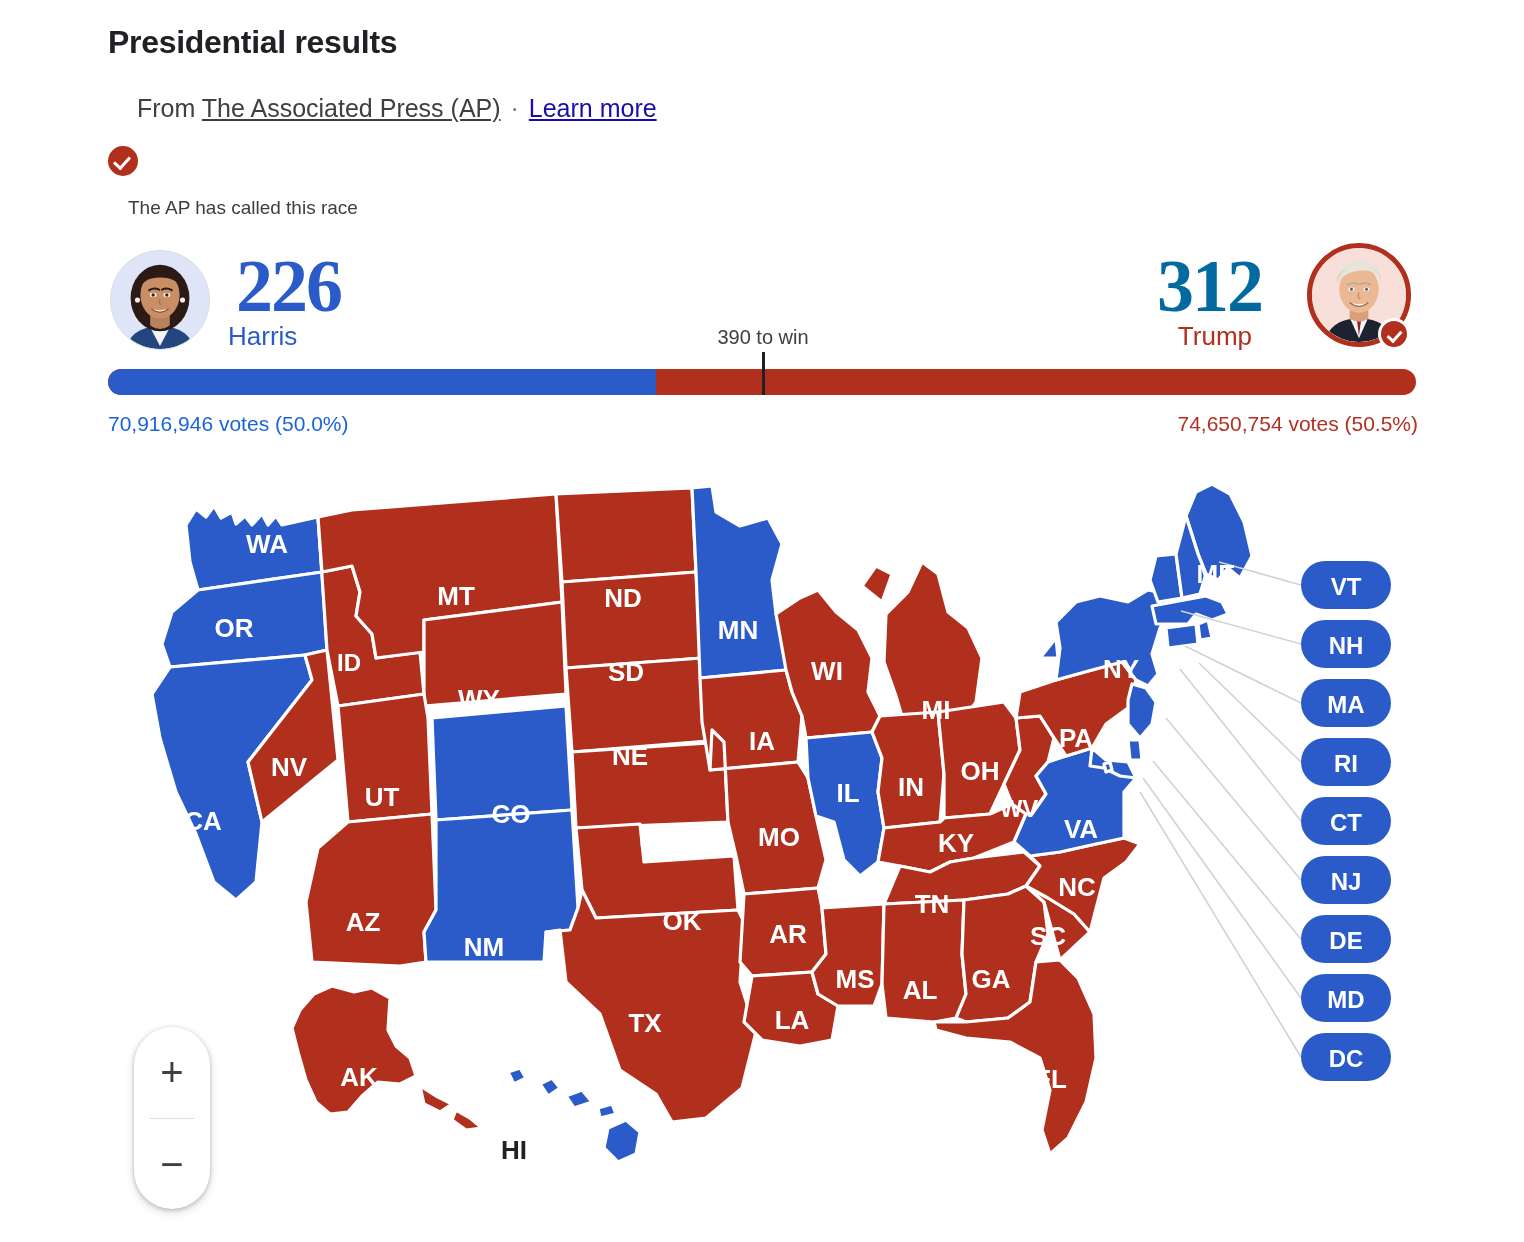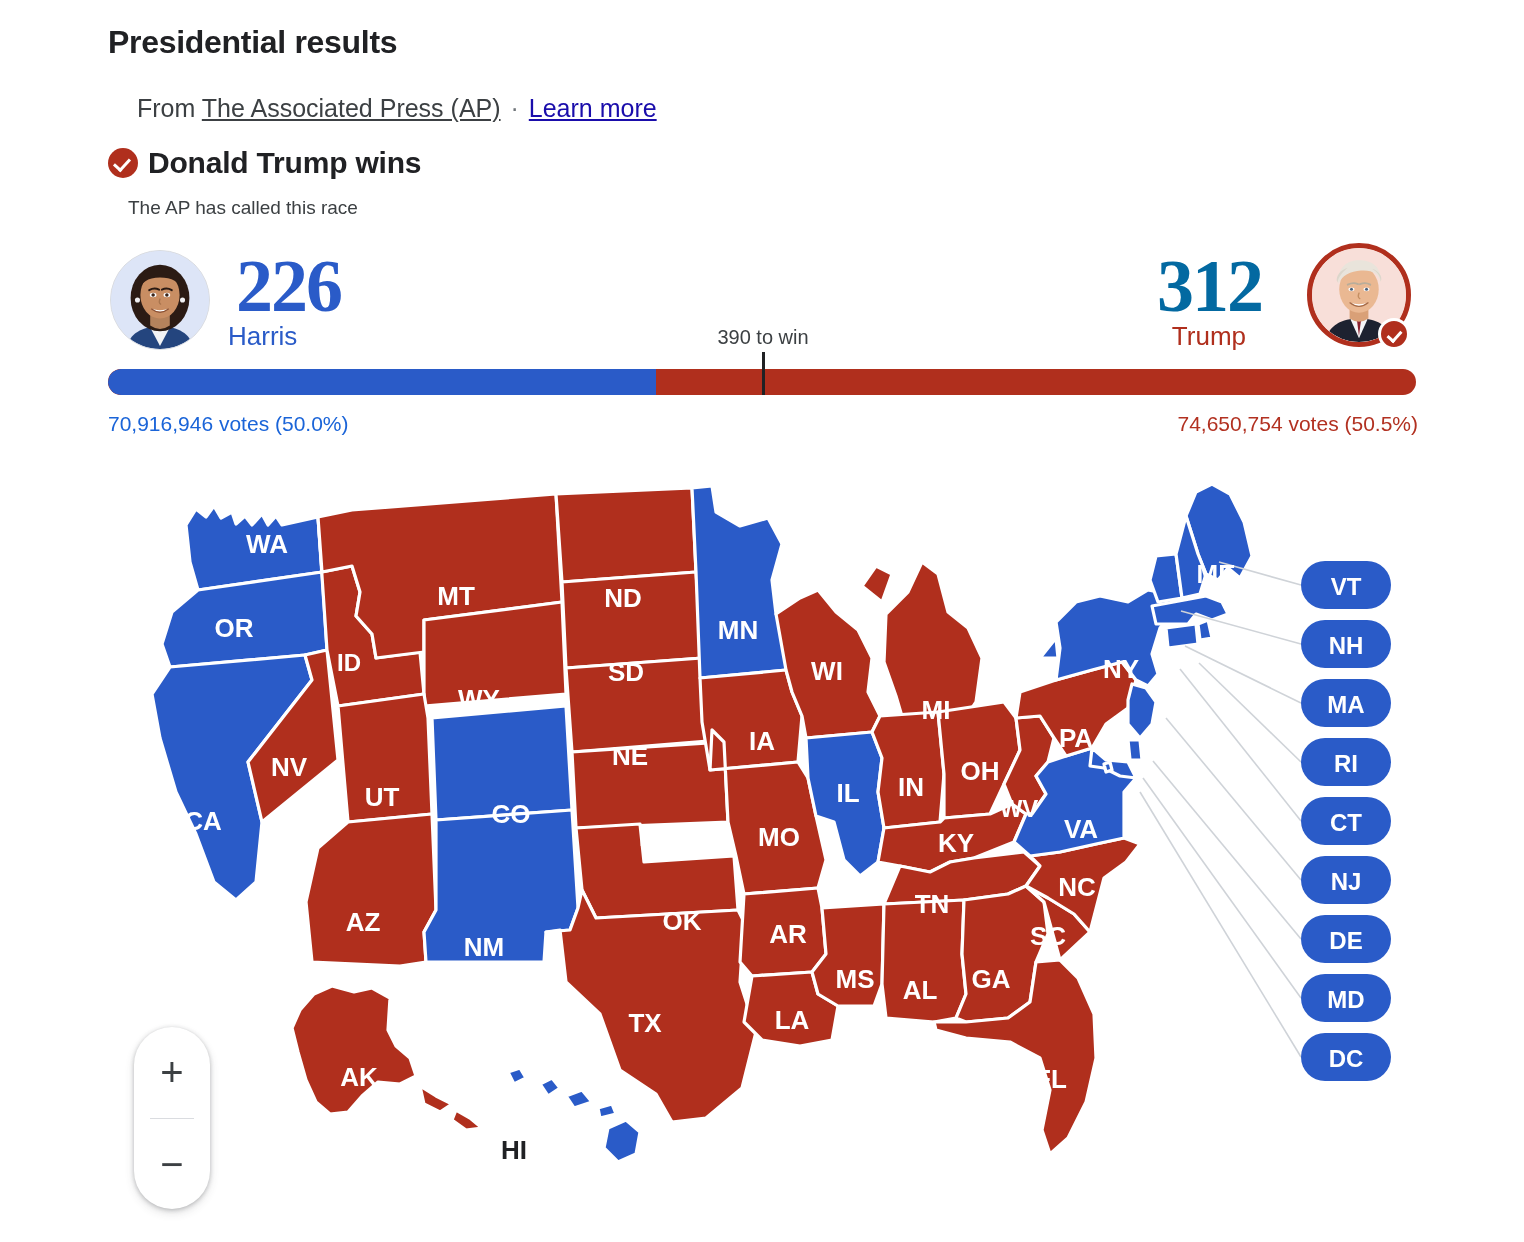--- a/index.html
+++ b/index.html
@@ -157,21 +157,21 @@
   .score-name {
     position: absolute;
     font-size: 26px;
     font-weight: 400;
     line-height: 28px;
     text-align: right;
   }
   .harris-num { left: 236px; top: 248px; color: #2a5bc8; }
   .harris-name { left: 228px; top: 322px; color: #2a5bc8; }
   .trump-num  { right: 262px; top: 248px; color: #0369a1; text-align: right; }
-  .trump-name { right: 278px; top: 322px; color: #b02f1d; text-align: left; }
+  .trump-name { right: 272px; top: 322px; color: #b02f1d; text-align: left; }
 
   .to-win-label {
     position: absolute;
     left: 763px;
     top: 325px;
     transform: translateX(-50%);
     font-size: 20px;
     color: #3c4043;
     white-space: nowrap;
     line-height: 24px;
@@ -299,21 +299,20 @@
 
 <div class="source-line">
   <span>From</span>
   <span class="src-link">The Associated Press (AP)</span>
   <span class="dot-sep">·</span>
   <span class="learn-more">Learn more</span>
 </div>
 
 <div class="winner-row">
   <span class="winner-check"></span>
-  <span class="winner-text">Donald Trump wins</span>
 </div>
 <div class="called-text">The AP has called this race</div>
 
 <div class="avatar avatar-harris">
   <svg viewBox="0 0 100 100" xmlns="http://www.w3.org/2000/svg">
     <defs>
       <clipPath id="cpH">
           <circle cx="50" cy="50" r="50"></circle>
         </clipPath>
     </defs>

